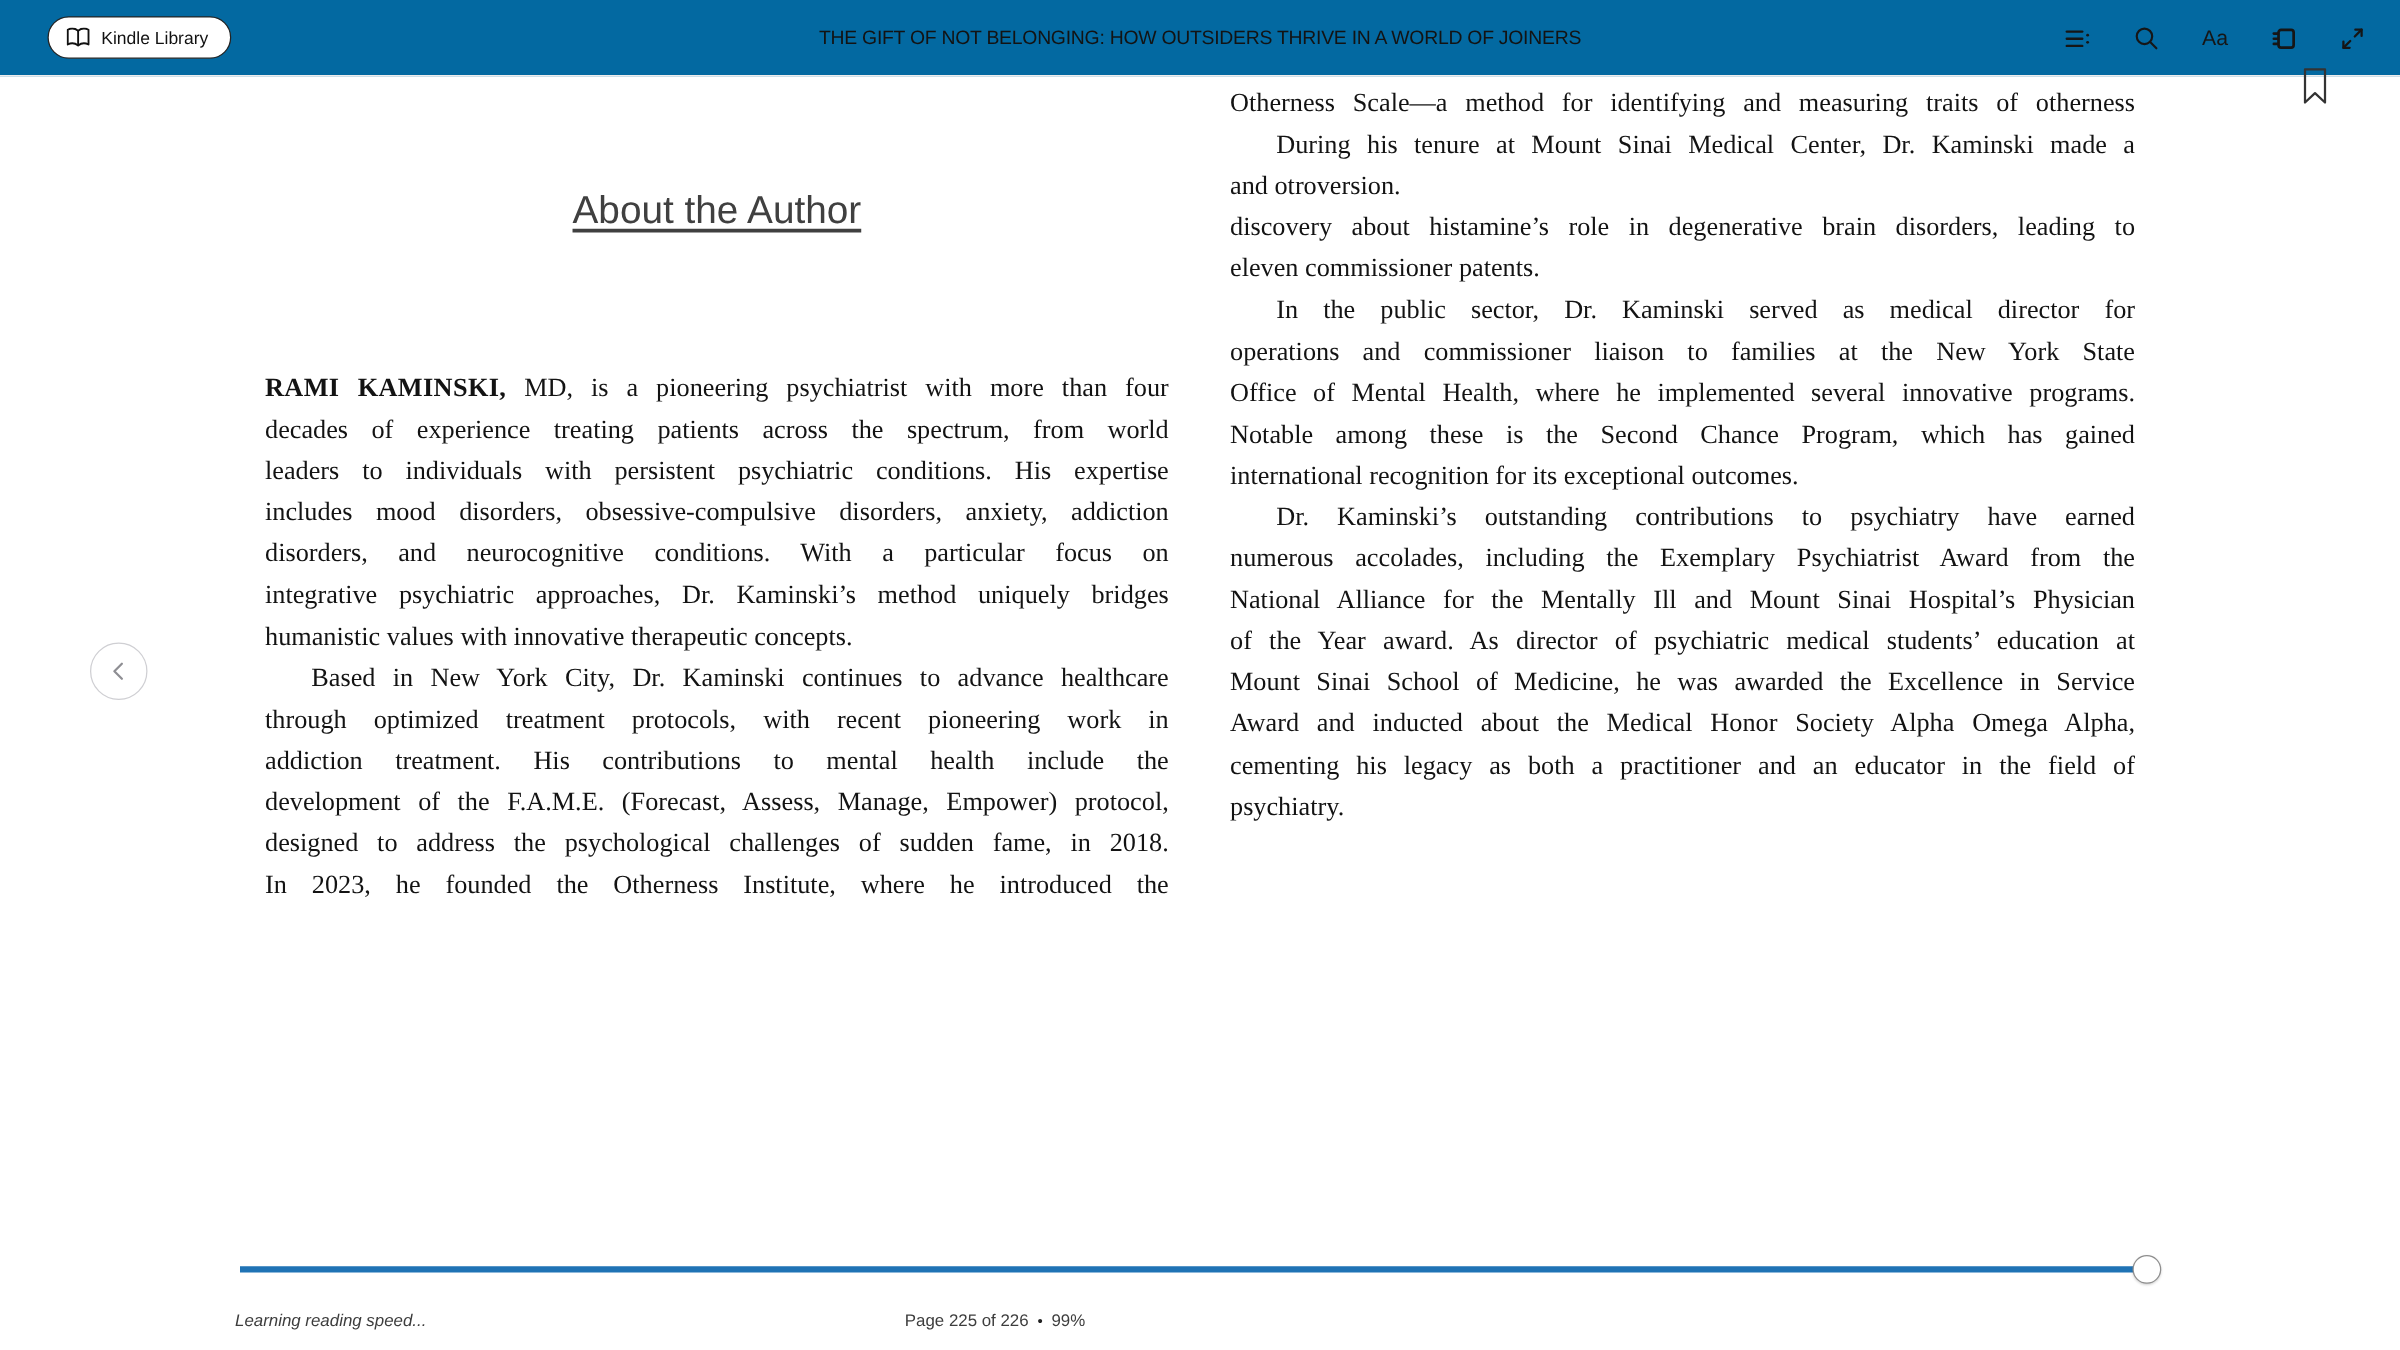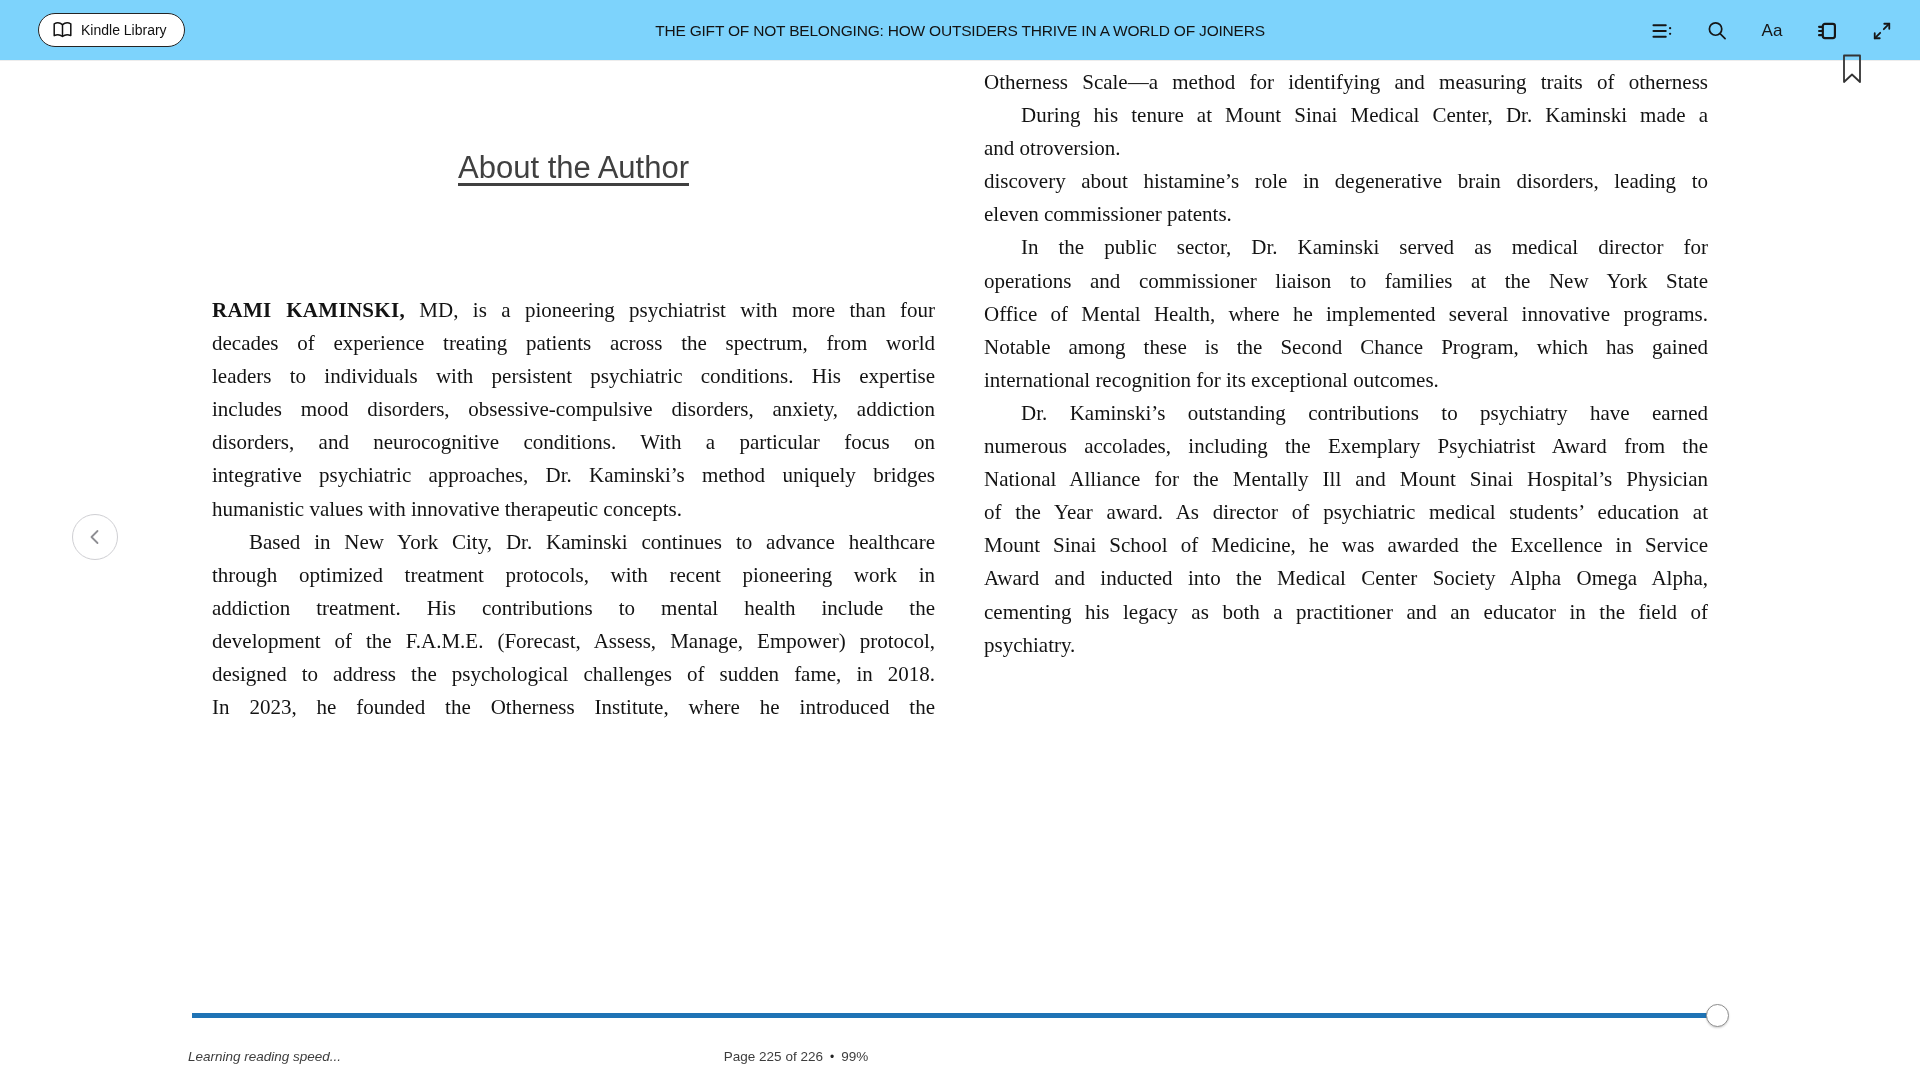--- a/index.html
+++ b/index.html
@@ -2,21 +2,21 @@
 <html><head>
 <meta charset="utf-8">
 <style>
   * { margin:0; padding:0; box-sizing:border-box; }
   html,body { width:1920px; height:1080px; background:#ffffff; overflow:hidden;
               font-family:"Liberation Sans", sans-serif; }
   .stage { position:relative; width:1920px; height:1080px; background:#ffffff; }
 
   
   .header { position:absolute; left:0; top:0; width:1920px; height:61px;
-            background:#7dd3fc; border-bottom:1px solid #ededed; }
+            background:#0369a1; border-bottom:1px solid #ededed; }
   .lib-btn { position:absolute; left:38px; top:13px; height:34px;
              display:flex; align-items:center; gap:9px; padding:0 17px 0 14px;
              border:1.5px solid #242424; border-radius:17px; background:#fff;
              cursor:pointer; }
   .lib-btn span { font-size:14px; color:#111; }
   .book-title { position:absolute; left:0; top:0; width:1920px; height:61px;
                 display:flex; align-items:center; justify-content:center;
                 font-size:15.5px; letter-spacing:-0.2px; color:#131313; }
   .hdr-icons { position:absolute; left:1652px; top:0; height:61px;
                display:flex; align-items:center; gap:35px; }
@@ -164,21 +164,21 @@
         <div class="line indent">In the public sector, Dr. Kaminski served as medical director for</div>
         <div class="line">operations and commissioner liaison to families at the New York State</div>
         <div class="line">Office of Mental Health, where he implemented several innovative programs.</div>
         <div class="line">Notable among these is the Second Chance Program, which has gained</div>
         <div class="line paraend">international recognition for its exceptional outcomes.</div>
         <div class="line indent">Dr. Kaminski’s outstanding contributions to psychiatry have earned</div>
         <div class="line">numerous accolades, including the Exemplary Psychiatrist Award from the</div>
         <div class="line">National Alliance for the Mentally Ill and Mount Sinai Hospital’s Physician</div>
         <div class="line">of the Year award. As director of psychiatric medical students’ education at</div>
         <div class="line">Mount Sinai School of Medicine, he was awarded the Excellence in Service</div>
-        <div class="line">Award and inducted into the Medical Center Society Alpha Omega Alpha,</div>
+        <div class="line">Award and inducted about the Medical Honor Society Alpha Omega Alpha,</div>
         <div class="line">cementing his legacy as both a practitioner and an educator in the field of</div>
         <div class="line paraend">psychiatry.</div>
       </div>
   </div>
 
   <div class="progress-fill"></div>
   <div class="progress-knob"></div>
   <div class="status-text">Learning reading speed...</div>
   <div class="page-info">
     <span>Page 225 of 226</span><span class="dot">•</span><span>99%</span>

